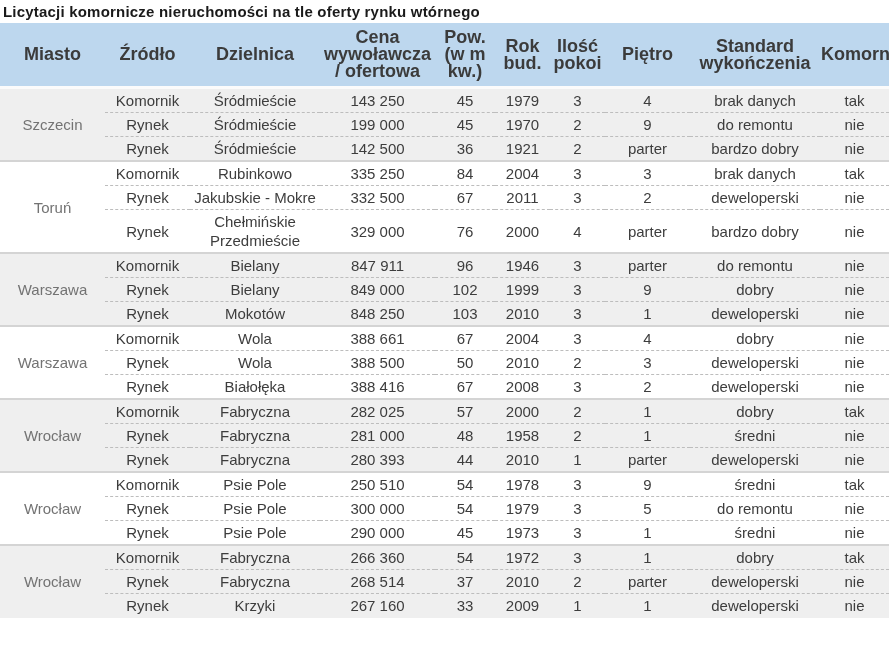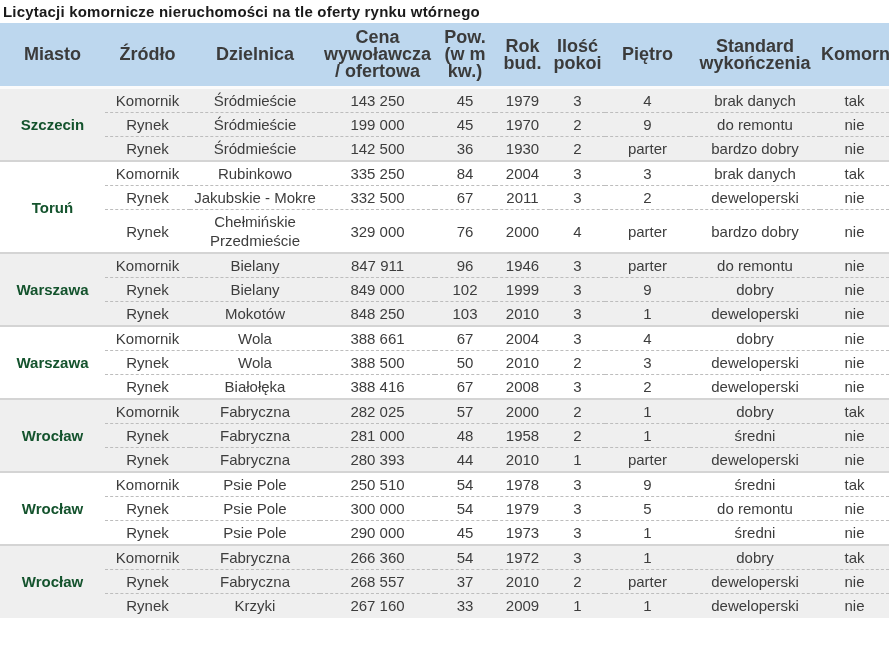--- a/index.html
+++ b/index.html
@@ -43,22 +43,22 @@
   table.auctions td {
     font-size: 15px;
     color: #3d3d3d;
     text-align: center;
     vertical-align: middle;
     padding: 2px 1px;
     line-height: 19px;
     box-sizing: border-box;
   }
   table.auctions td.city {
-    font-weight: bold;
-    color: #14532d;
+    font-weight: normal;
+    color: #737373;
   }
   tr.g-even td { background: #efefef; }
   tr.g-odd  td { background: #ffffff; }
   tr.inner td { border-top: 1px dashed #bdbdbd; }
   tr.gfirst td { border-top: 2px solid #d4d4d4; }
   tr.veryfirst td { border-top: 3px solid #fbfbfb; }
   tr.single td { height: 24px; }
   .source-note {
     font-size: 15px;
     color: #1a1a1a;
@@ -121,21 +121,21 @@
           <td>2</td>
           <td>9</td>
           <td>do remontu</td>
           <td>nie</td>
         </tr>
         <tr class="g-even inner single">
           <td>Rynek</td>
           <td>Śródmieście</td>
           <td>142 500</td>
           <td>36</td>
-          <td>1930</td>
+          <td>1921</td>
           <td>2</td>
           <td>parter</td>
           <td>bardzo dobry</td>
           <td>nie</td>
         </tr>
         <tr class="g-odd gfirst single">
           <td class="city" rowspan="3">Toruń</td>
           <td>Komornik</td>
           <td>Rubinkowo</td>
           <td>335 250</td>
@@ -312,21 +312,21 @@
           <td>54</td>
           <td>1972</td>
           <td>3</td>
           <td>1</td>
           <td>dobry</td>
           <td>tak</td>
         </tr>
         <tr class="g-even inner single">
           <td>Rynek</td>
           <td>Fabryczna</td>
-          <td>268 557</td>
+          <td>268 514</td>
           <td>37</td>
           <td>2010</td>
           <td>2</td>
           <td>parter</td>
           <td>deweloperski</td>
           <td>nie</td>
         </tr>
         <tr class="g-even inner single">
           <td>Rynek</td>
           <td>Krzyki</td>

